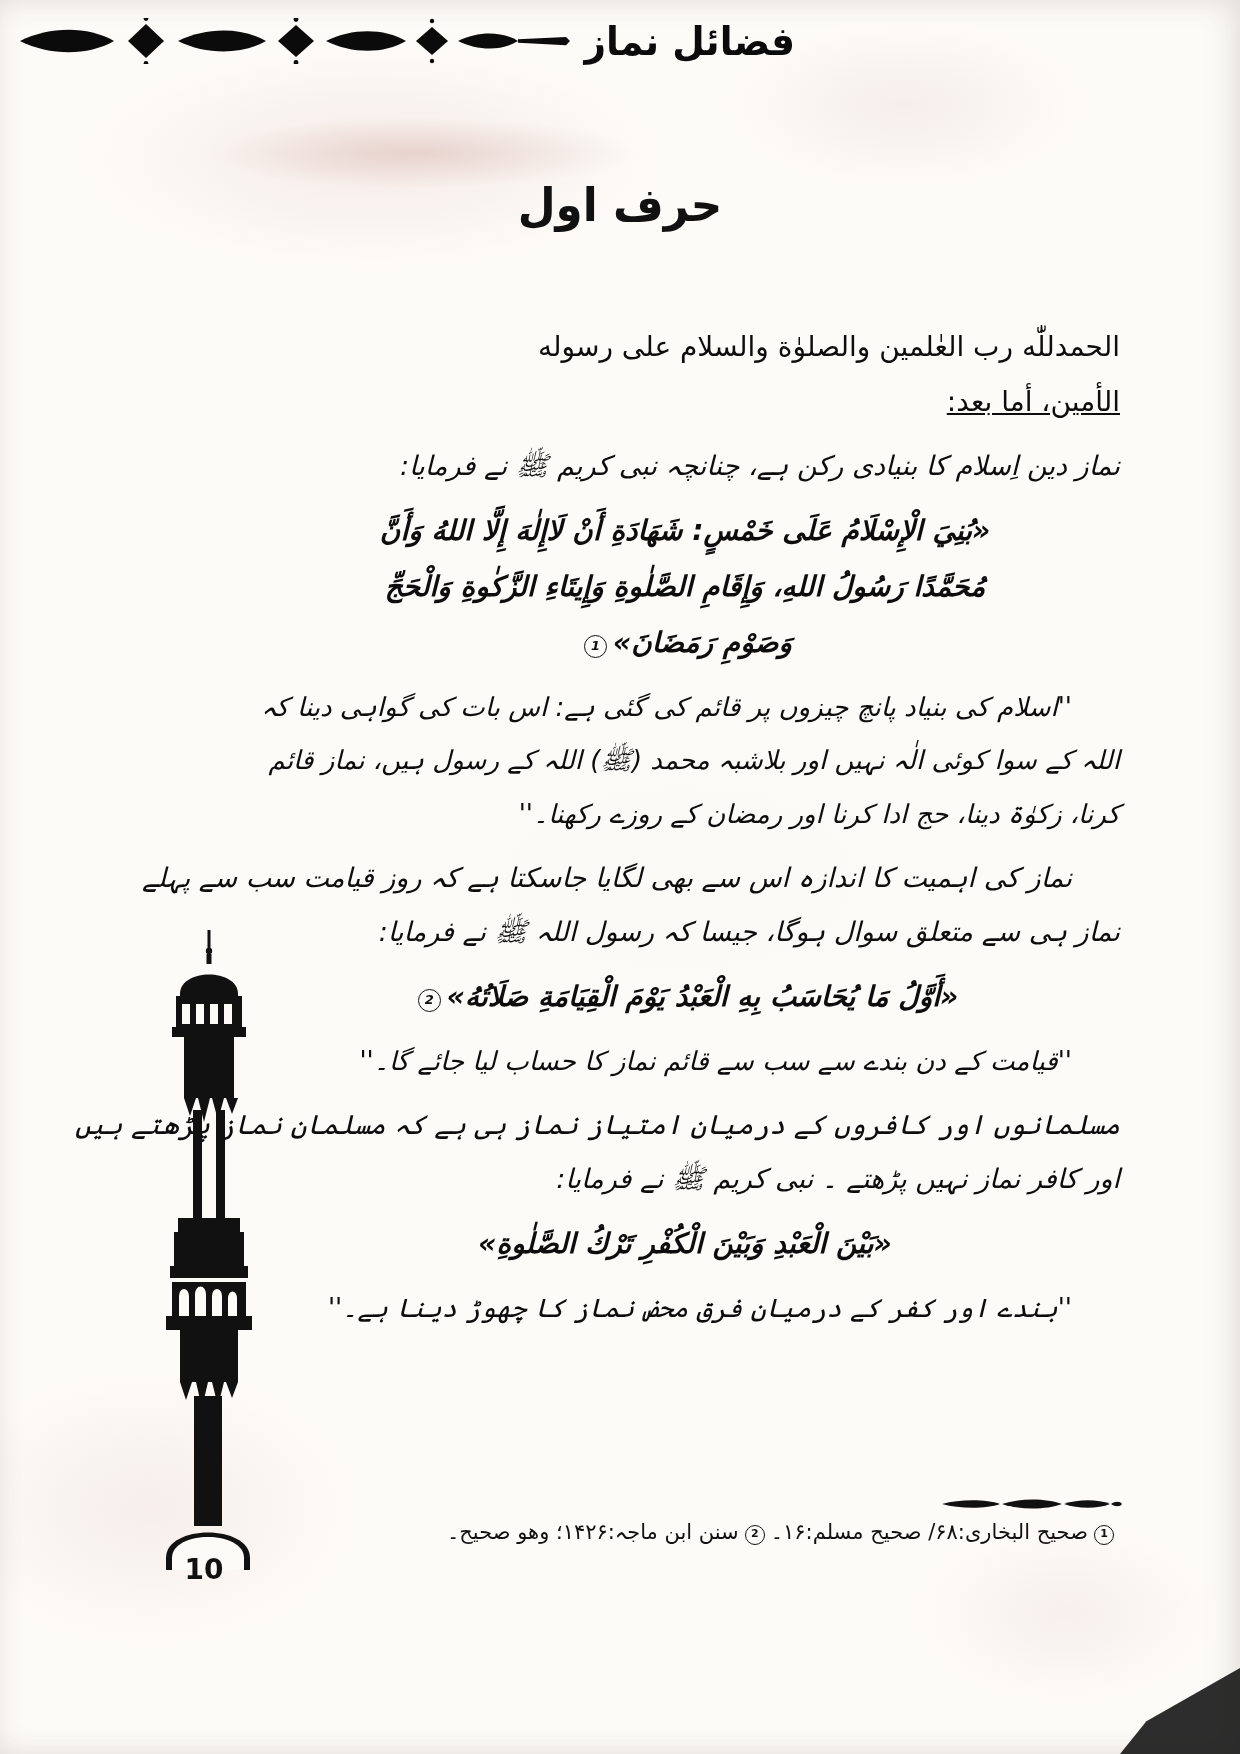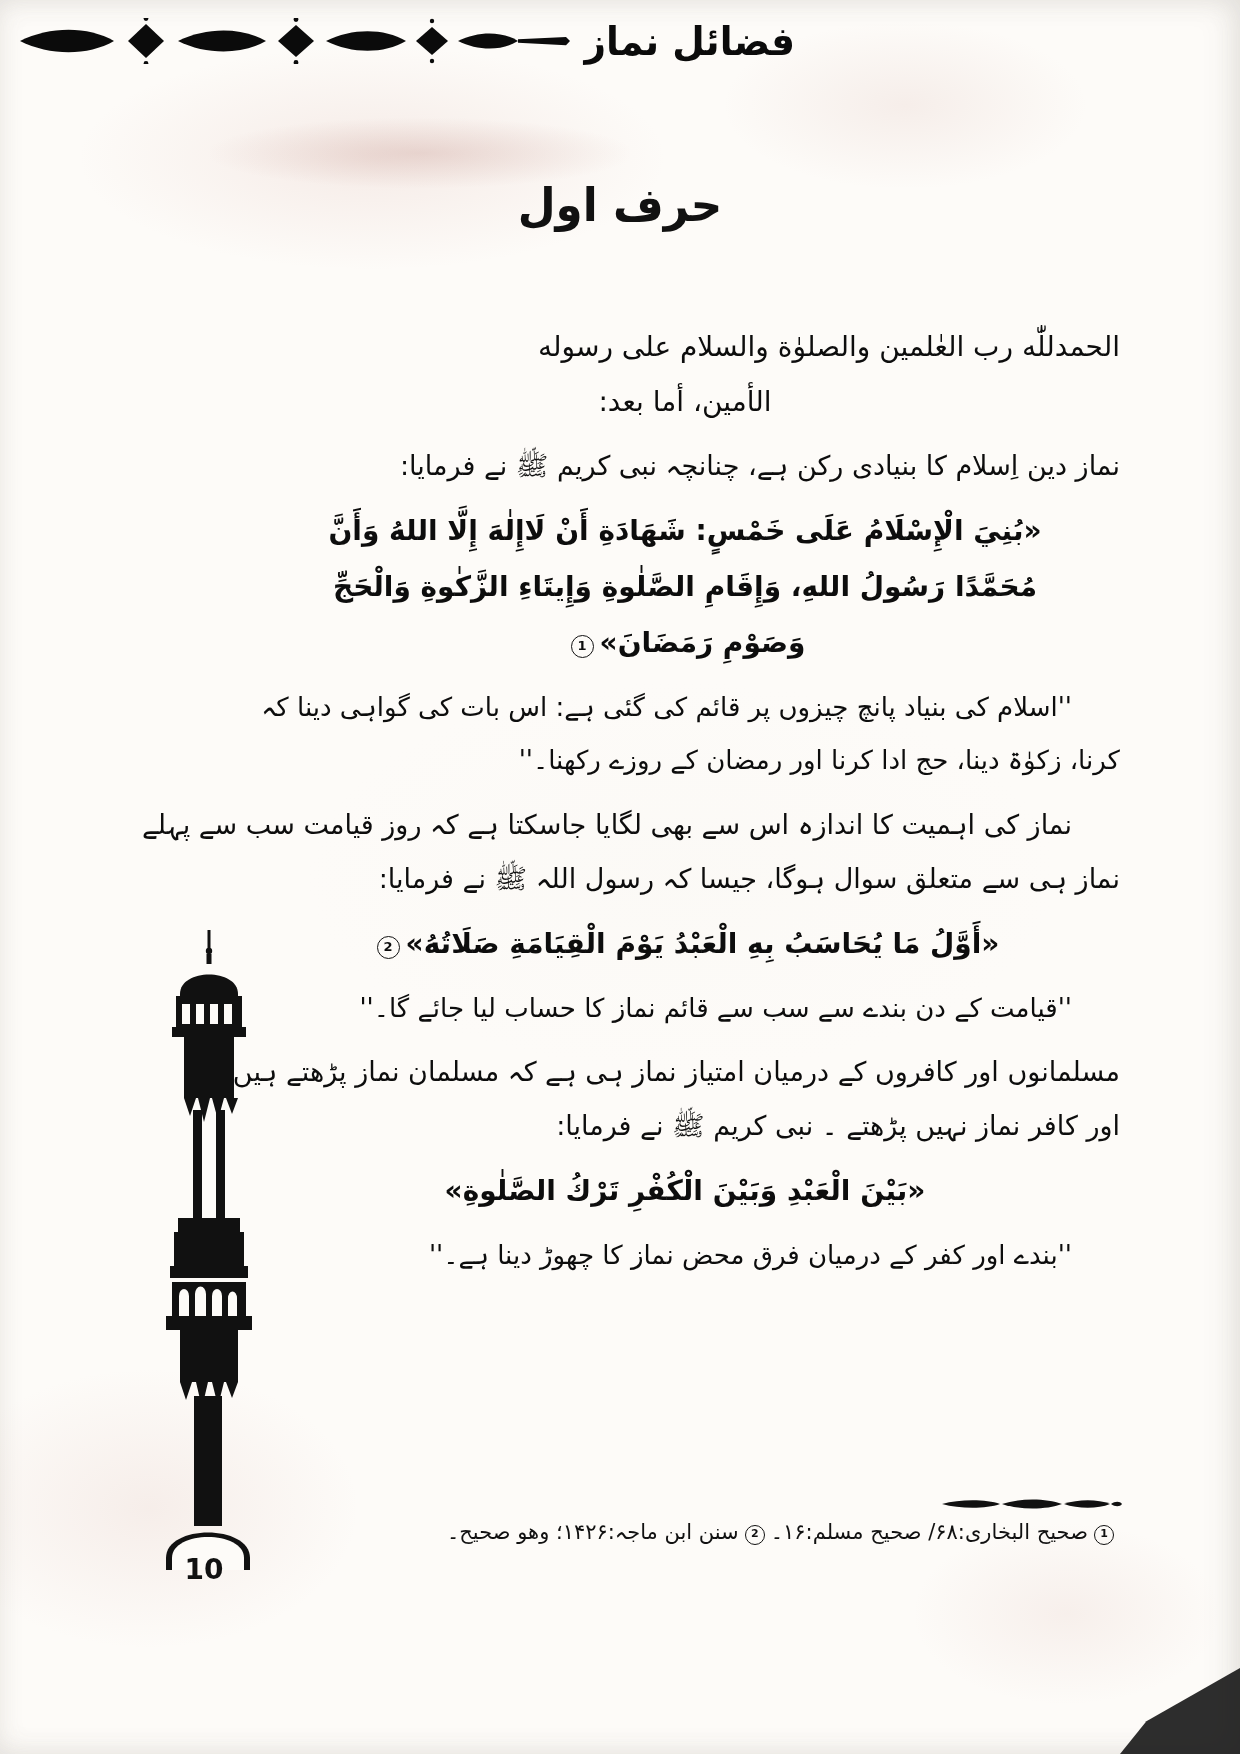--- a/index.html
+++ b/index.html
@@ -64,34 +64,34 @@
     right:120px;left:250px;top:320px;
     direction:rtl;text-align:right;
     color:#0d0d0d;
   }
   .ln{margin:0;white-space:nowrap;}
   .ar{
     font-family:"DejaVu Sans","Liberation Sans",sans-serif;
     font-weight:bold;
   }
   .ar-intro{font-size:28px;line-height:1.95;letter-spacing:.4px;font-weight:400;}
-  .ar-intro .l2{text-align:center;}
+  .ar-intro .l2{text-align:right;text-decoration:underline;}
   .ur{
     font-family:"DejaVu Sans","Liberation Sans",sans-serif;
     font-size:27px;line-height:2.0;font-weight:400;
     letter-spacing:-.2px;
   }
   .ur-tr{font-size:26px;line-height:2.05;}
   .hadith{
     font-family:"DejaVu Sans","Liberation Sans",sans-serif;
     font-weight:bold;font-size:28px;line-height:2.0;
     text-align:center;white-space:normal;
   }
   .hadith .hl{display:block;}
-  .blk{margin-top:10px;}
+  .blk{margin-top:10px;font-style:italic;}
   .indent{padding-right:48px;}
   .marker{
     display:inline-block;width:21px;height:21px;border:1.6px solid #111;border-radius:50%;
     font-size:13px;line-height:19px;text-align:center;font-weight:bold;
     vertical-align:2px;margin:0 6px;font-family:"DejaVu Sans",sans-serif;
   }
 
   
   .fn-rule{position:absolute;right:118px;top:1496px;width:420px;height:16px;}
   .fn{
@@ -166,20 +166,21 @@
     <div class="ar hadith blk">
       <span class="hl">«بُنِيَ الْإِسْلَامُ عَلَى خَمْسٍ: شَهَادَةِ أَنْ لَاإِلٰهَ إِلَّا اللهُ وَأَنَّ</span>
       <span class="hl">مُحَمَّدًا رَسُولُ اللهِ، وَإِقَامِ الصَّلٰوةِ وَإِيتَاءِ الزَّكٰوةِ وَالْحَجِّ</span>
       <span class="hl">
         <span>وَصَوْمِ رَمَضَانَ»</span><span class="marker">1</span>
       </span>
     </div>
 
     <div class="ur ur-tr blk">
       <p class="ln indent">''اسلام کی بنیاد پانچ چیزوں پر قائم کی گئی ہے: اس بات کی گواہی دینا کہ</p>
+      <p class="ln">اللہ کے سوا کوئی الٰہ نہیں اور بلاشبہ محمد (ﷺ) اللہ کے رسول ہیں، نماز قائم</p>
       <p class="ln">کرنا، زکوٰۃ دینا، حج ادا کرنا اور رمضان کے روزے رکھنا۔''</p>
     </div>
 
     <div class="ur blk">
       <p class="ln indent">نماز کی اہمیت کا اندازہ اس سے بھی لگایا جاسکتا ہے کہ روز قیامت سب سے پہلے</p>
       <p class="ln">نماز ہی سے متعلق سوال ہوگا، جیسا کہ رسول اللہ ﷺ نے فرمایا:</p>
     </div>
 
     <div class="ar hadith blk">
       <span class="hl">

